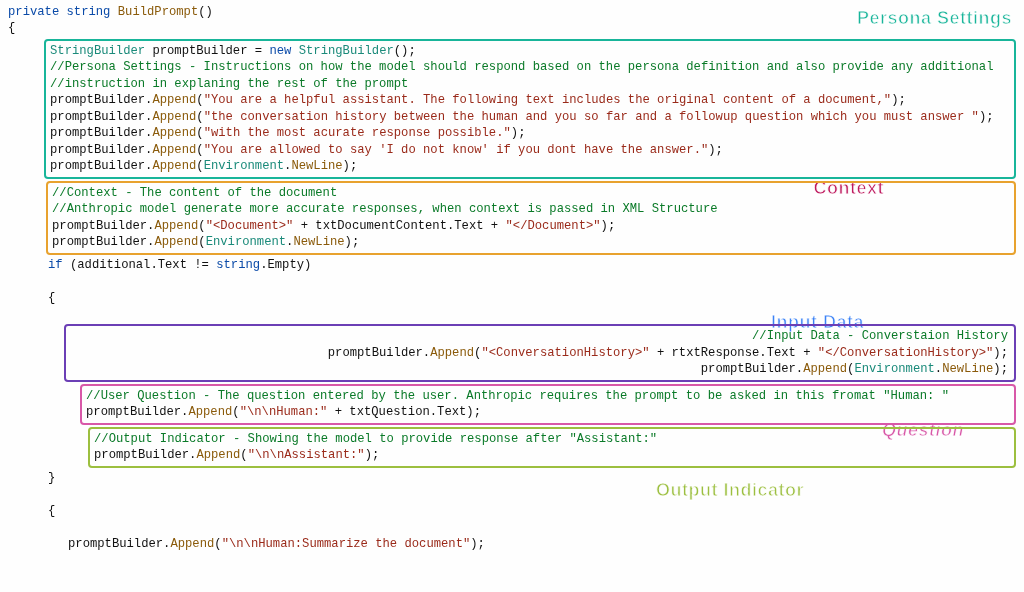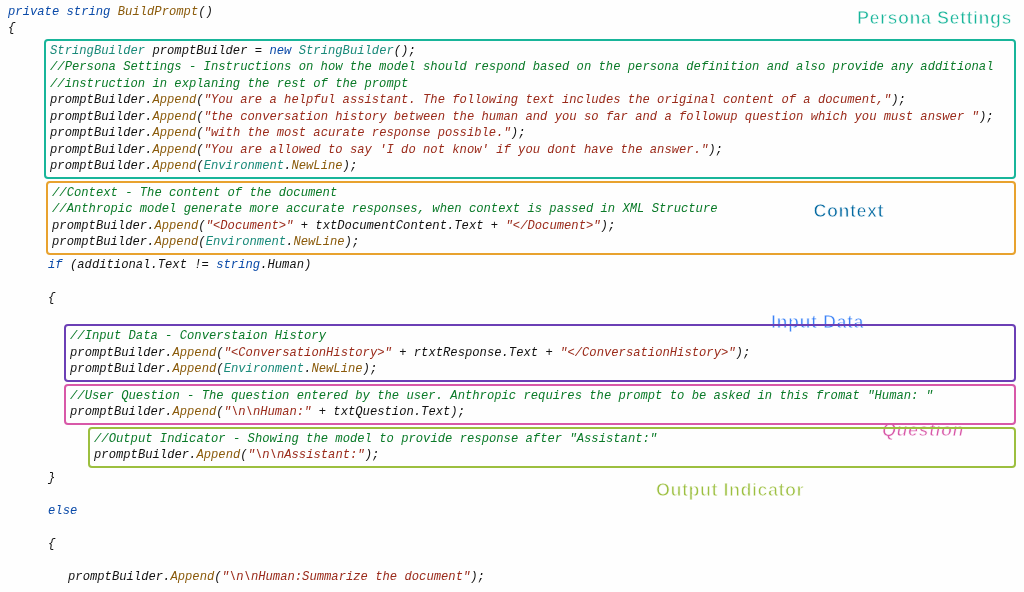--- a/index.html
+++ b/index.html
@@ -7,56 +7,56 @@
     padding: 4px 8px;
     font-family: Consolas, "Courier New", monospace;
     font-size: 12.2px;
     line-height: 1.35;
     background: #fefefe;
     color: #111;
     width: 1024px;
     box-sizing: border-box;
     position: relative;
   }
-  pre { margin: 0; font-family: inherit; white-space: pre; font-style: italic; }
+  pre { margin: 0; font-family: inherit; white-space: pre; }
   .kw   { color: #0a4aa8; }   
   .type { color: #1a8a7a; }   
   .mtd  { color: #8a5a0a; }   
   .cmt  { color: #0a7a28; }   
   .str  { color: #9a2a1a; }
   .ind2 { padding-left: 40px; display:block; }
   .ind3 { padding-left: 60px; display:block; }
 
   .box {
     border: 2px solid;
     border-radius: 4px;
     padding: 2px 6px 2px 4px;
     margin: 2px 0 2px 36px;
     position: relative;
   }
   .box-persona   { border-color: #18b59a; }
   .box-context   { border-color: #e8a22e; margin-left: 38px; }
-  .box-input     { border-color: #6b3fb5; }
+  .box-input     { border-color: #6b3fb5; text-align: right; }
   .box-question  { border-color: #d858a8; }
   .box-output    { border-color: #9cbf3f; }
 
   .callout {
     position: absolute;
     font-weight: 800;
     font-family: "Segoe UI", Arial, sans-serif;
     font-size: 18px;
     -webkit-text-stroke: 1px rgba(255,255,255,0.9);
     text-shadow:
       -1px -1px 0 #fff, 1px -1px 0 #fff,
       -1px  1px 0 #fff, 1px  1px 0 #fff;
     white-space: nowrap;
     letter-spacing: 0.5px;
   }
   .co-persona   { color:#18b59a; right: 12px; top: 6px; }
-  .co-context   { color:#0369a1; right: 140px; top: 199px; text-decoration: underline; }
+  .co-context   { color:#be185d; right: 140px; top: 176px; text-decoration: underline; }
   .co-input     { color:#3b82f6; right: 160px; top: 310px; }
   .co-question  { color:#d858a8; right: 60px;  top: 418px; font-style: italic; }
   .co-output    { color:#9cbf3f; right: 220px; top: 478px; }
 </style>
 </head>
 <body>
 
 <span class="callout co-persona">Persona Settings</span>
 <span class="callout co-context">Context</span>
 <span class="callout co-input">Input Data</span>
@@ -80,44 +80,43 @@
 </div>
 
 <div class="box box-context">
 <pre><span class="cmt">//Context - The content of the document</span>
 <span class="cmt">//Anthropic model generate more accurate responses, when context is passed in XML Structure</span>
 <span>promptBuilder.</span><span class="mtd">Append</span>(<span class="str">"&lt;Document&gt;"</span><span> + txtDocumentContent.Text + </span><span class="str">"&lt;/Document&gt;"</span><span>);</span>
 <span>promptBuilder.</span><span class="mtd">Append</span>(<span class="type">Environment</span>.<span class="mtd">NewLine</span><span>);</span>
 </pre>
 </div>
 
-<pre><span class="ind2"><span class="kw">if</span><span> (additional.Text != </span><span class="kw">string</span><span>.Human)</span></span>
+<pre><span class="ind2"><span class="kw">if</span><span> (additional.Text != </span><span class="kw">string</span><span>.Empty)</span></span>
 <span class="ind2">{</span>
 </pre>
 
 <div class="box box-input" style="margin-left:56px">
 <pre><span class="cmt">//Input Data - Converstaion History</span>
 <span>promptBuilder.</span><span class="mtd">Append</span>(<span class="str">"&lt;ConversationHistory&gt;"</span><span> + rtxtResponse.Text + </span><span class="str">"&lt;/ConversationHistory&gt;"</span><span>);</span>
 <span>promptBuilder.</span><span class="mtd">Append</span>(<span class="type">Environment</span>.<span class="mtd">NewLine</span><span>);</span>
 </pre>
 </div>
 
-<div class="box box-question" style="margin-left:56px">
+<div class="box box-question" style="margin-left:72px">
 <pre><span class="cmt">//User Question - The question entered by the user. Anthropic requires the prompt to be asked in this fromat "Human: "</span>
 <span>promptBuilder.</span><span class="mtd">Append</span>(<span class="str">"\n\nHuman:"</span><span> + txtQuestion.Text);</span>
 </pre>
 </div>
 
 <div class="box box-output" style="margin-left:80px">
 <pre><span class="cmt">//Output Indicator - Showing the model to provide response after "Assistant:"</span>
 <span>promptBuilder.</span><span class="mtd">Append</span>(<span class="str">"\n\nAssistant:"</span><span>);</span>
 </pre>
 </div>
 
 <pre><span class="ind2">}</span>
-<span class="ind2"><span class="kw">else</span></span>
 <span class="ind2">{</span>
 <span class="ind3"><span>promptBuilder.</span><span class="mtd">Append</span>(<span class="str">"\n\nHuman:Summarize the document"</span><span>);</span></span>
 
 
 
 
 </pre>
 
 </body></html>

